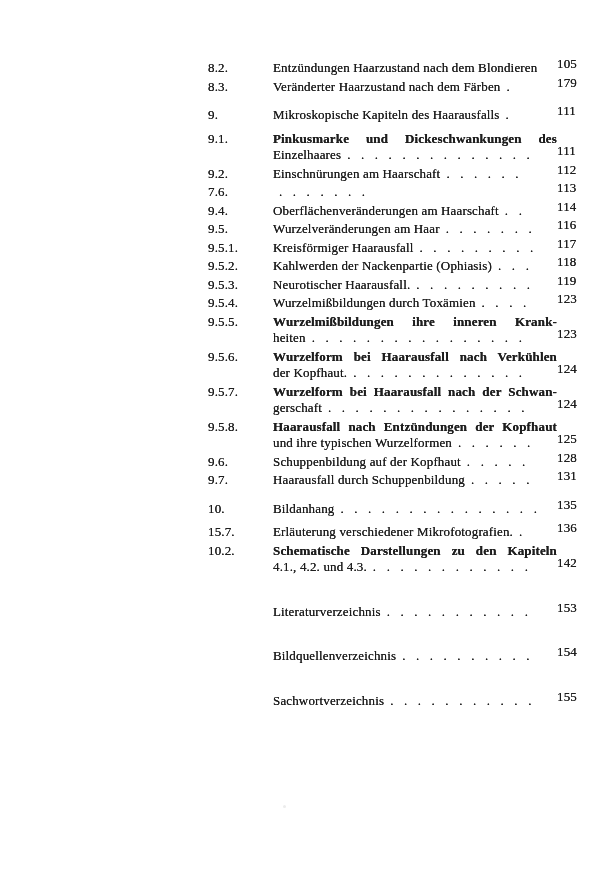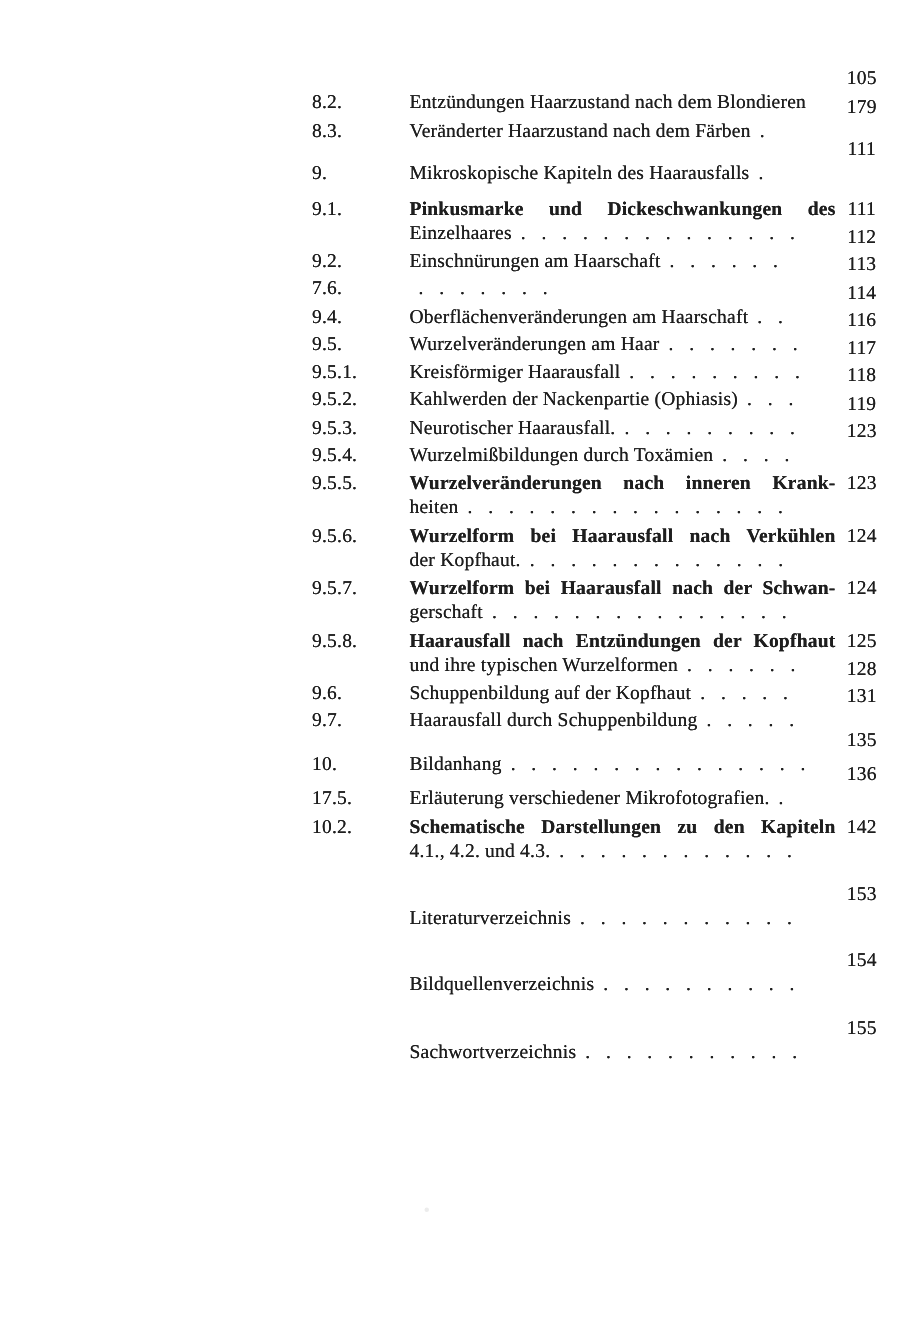--- a/index.html
+++ b/index.html
@@ -62,23 +62,23 @@
     flex: 1;
     min-width: 0;
     overflow: hidden;
     white-space: nowrap;
     word-spacing: 7px;
     padding-left: 6px;
   }
   .pg {
     position: absolute;
     right: 0;
-    bottom: 16px;
+    bottom: 4px;
     width: 35px;
-    text-align: center;
+    text-align: left;
   }
   #speck {
     position: absolute;
     left: 283px;
     top: 805px;
     width: 3px;
     height: 3px;
     background: #ececec;
     border-radius: 50%;
   }
@@ -204,21 +204,21 @@
           <div class="lline">
             <span class="t">Wurzelmißbildungen durch Toxämien</span>
             <span class="dots">. . . .</span>
           </div>
           <span class="pg">123</span>
         </div>
       </div>
       <div class="toc-entry">
         <div class="num">9.5.5.</div>
         <div class="content">
-          <div class="jline">Wurzelveränderungen nach inneren Krank-</div>
+          <div class="jline">Wurzelmißbildungen ihre inneren Krank-</div>
           <div class="lline">
             <span class="t">heiten</span>
             <span class="dots">. . . . . . . . . . . . . . . .</span>
           </div>
           <span class="pg">123</span>
         </div>
       </div>
       <div class="toc-entry">
         <div class="num">9.5.6.</div>
         <div class="content">
@@ -276,21 +276,21 @@
         <div class="num">10.</div>
         <div class="content">
           <div class="lline">
             <span class="t">Bildanhang</span>
             <span class="dots">. . . . . . . . . . . . . . .</span>
           </div>
           <span class="pg">135</span>
         </div>
       </div>
       <div class="toc-entry gap-sm">
-        <div class="num">17.5.</div>
+        <div class="num">15.7.</div>
         <div class="content">
           <div class="lline">
             <span class="t">Erläuterung verschiedener Mikrofotografien.</span>
             <span class="dots">.</span>
           </div>
           <span class="pg">136</span>
         </div>
       </div>
       <div class="toc-entry">
         <div class="num">10.2.</div>

